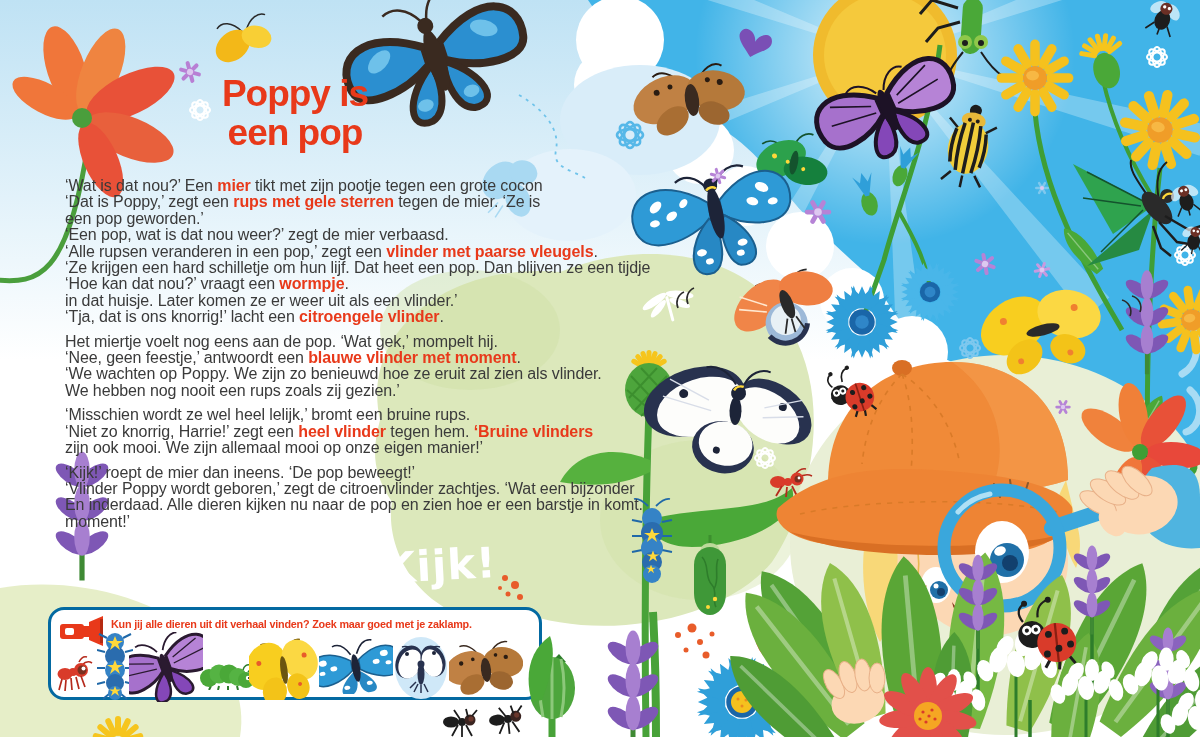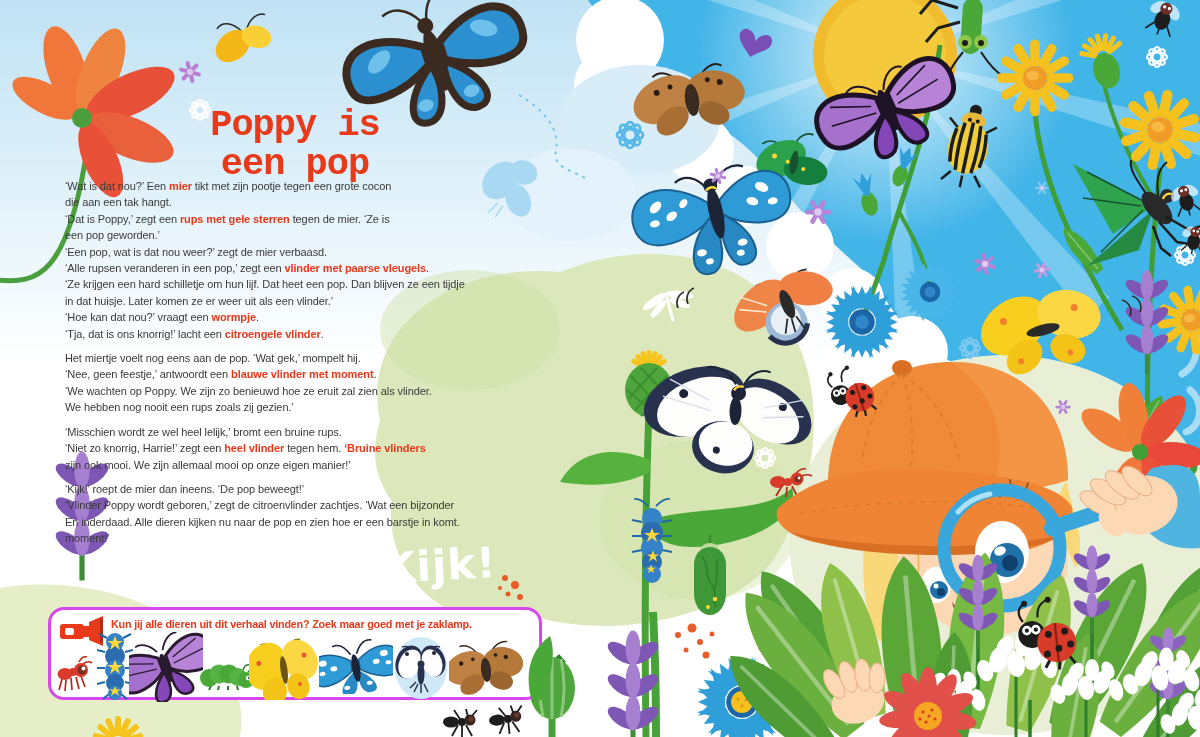--- a/index.html
+++ b/index.html
@@ -1,31 +1,31 @@
 <!DOCTYPE html>
 <html><head>
 <meta charset="utf-8">
 <style>
   html,body{margin:0;padding:0;background:#888;}
   .page{position:relative;width:1200px;height:737px;overflow:hidden;background:#fff;
         font-family:"Liberation Sans",sans-serif;}
   .scene{position:absolute;left:0;top:0;z-index:0;}
   .title{position:absolute;left:160px;top:74px;width:270px;text-align:center;z-index:1;
          color:#e8391a;font-weight:bold;font-size:37px;line-height:1.06;letter-spacing:-1px;
-         font-family:Liberation Mono, monospace;margin-top:32px;}
+         font-family:Liberation Sans, sans-serif;}
   .story{position:absolute;left:65px;top:178px;width:545px;z-index:1;
-         font-size:11px;line-height:16.4px;color:#3a3a3a;letter-spacing:-0.1px;}
+         font-size:16px;line-height:16.4px;color:#3a3a3a;letter-spacing:-0.1px;}
   .story .para{margin:0 0 8px 0;}
   .story .line{white-space:nowrap;}
   .story .hl{color:#e8391a;font-weight:bold;}
   .kijk{position:absolute;left:383px;top:541px;z-index:1;color:#fff;font-weight:bold;
         font-size:42px;transform:rotate(-3deg);letter-spacing:1px;
         font-family:"DejaVu Sans","Liberation Sans",sans-serif;}
   .banner{position:absolute;left:48px;top:607px;width:494px;height:93px;z-index:2;
-          background:#fff;border:3px solid #d946ef;border-radius:16px;box-sizing:border-box;}
+          background:#fff;border:3px solid #0369a1;border-radius:16px;box-sizing:border-box;}
   .banner-text{position:absolute;left:60px;top:8px;width:432px;white-space:nowrap;
                font-size:10.8px;font-weight:bold;color:#e8391a;letter-spacing:-0.2px;}
   .bi{position:absolute;}
   .leaf-over{position:absolute;left:520px;top:634px;z-index:3;}
 </style>
 </head>
 <body>
 
 <div class="page">
 
@@ -677,28 +677,27 @@
 </svg>
 
 <div class="title">
   <div>Poppy is</div>
   <div>een pop</div>
 </div>
 
 <div class="story">
       <div class="para">
         <div class="line"><span>‘Wat is dat nou?’ Een </span><span class="hl">mier</span><span> tikt met zijn pootje tegen een grote cocon</span></div>
-        <div class="line"><span>die aan een tak hangt.</span></div>
         <div class="line"><span>‘Dat is Poppy,’ zegt een </span><span class="hl">rups met gele sterren</span><span> tegen de mier. ‘Ze is</span></div>
         <div class="line"><span>een pop geworden.’</span></div>
         <div class="line"><span>‘Een pop, wat is dat nou weer?’ zegt de mier verbaasd.</span></div>
         <div class="line"><span>‘Alle rupsen veranderen in een pop,’ zegt een </span><span class="hl">vlinder met paarse vleugels</span><span>.</span></div>
         <div class="line"><span>‘Ze krijgen een hard schilletje om hun lijf. Dat heet een pop. Dan blijven ze een tijdje</span></div>
+        <div class="line"><span>‘Hoe kan dat nou?’ vraagt een </span><span class="hl">wormpje</span><span>.</span></div>
         <div class="line"><span>in dat huisje. Later komen ze er weer uit als een vlinder.’</span></div>
-        <div class="line"><span>‘Hoe kan dat nou?’ vraagt een </span><span class="hl">wormpje</span><span>.</span></div>
         <div class="line"><span>‘Tja, dat is ons knorrig!’ lacht een </span><span class="hl">citroengele vlinder</span><span>.</span></div>
       </div>
       <div class="para">
         <div class="line"><span>Het miertje voelt nog eens aan de pop. ‘Wat gek,’ mompelt hij.</span></div>
         <div class="line"><span>‘Nee, geen feestje,’ antwoordt een </span><span class="hl">blauwe vlinder met moment</span><span>.</span></div>
         <div class="line"><span>‘We wachten op Poppy. We zijn zo benieuwd hoe ze eruit zal zien als vlinder.</span></div>
         <div class="line"><span>We hebben nog nooit een rups zoals zij gezien.’</span></div>
       </div>
       <div class="para">
         <div class="line"><span>‘Misschien wordt ze wel heel lelijk,’ bromt een bruine rups.</span></div>

